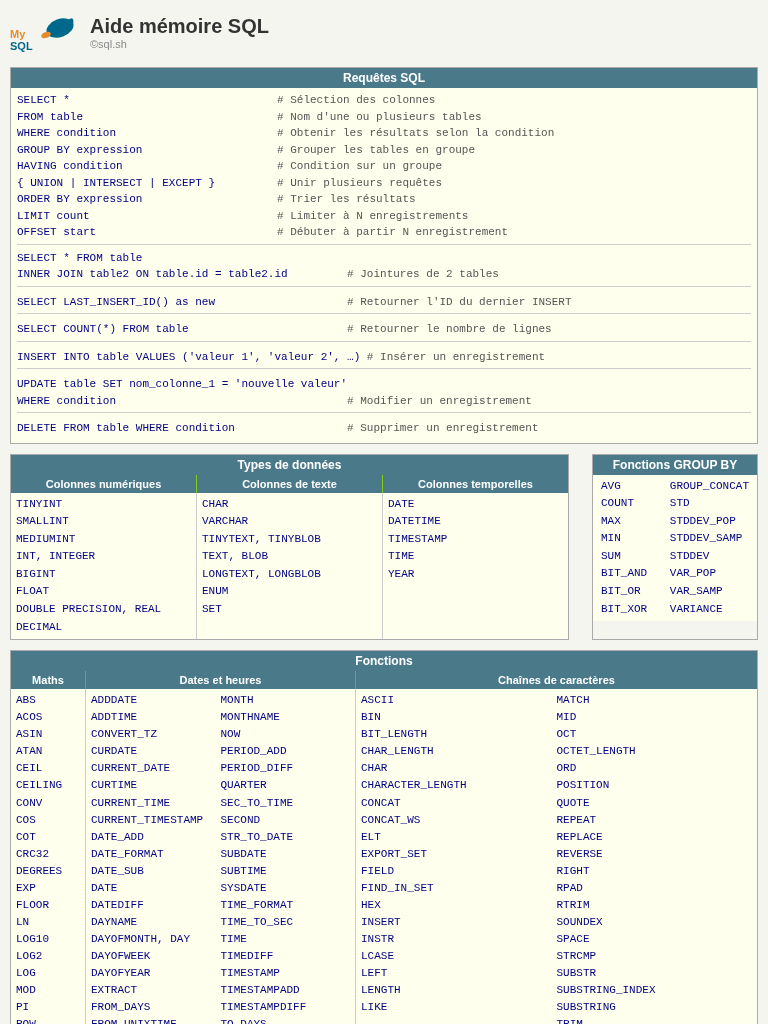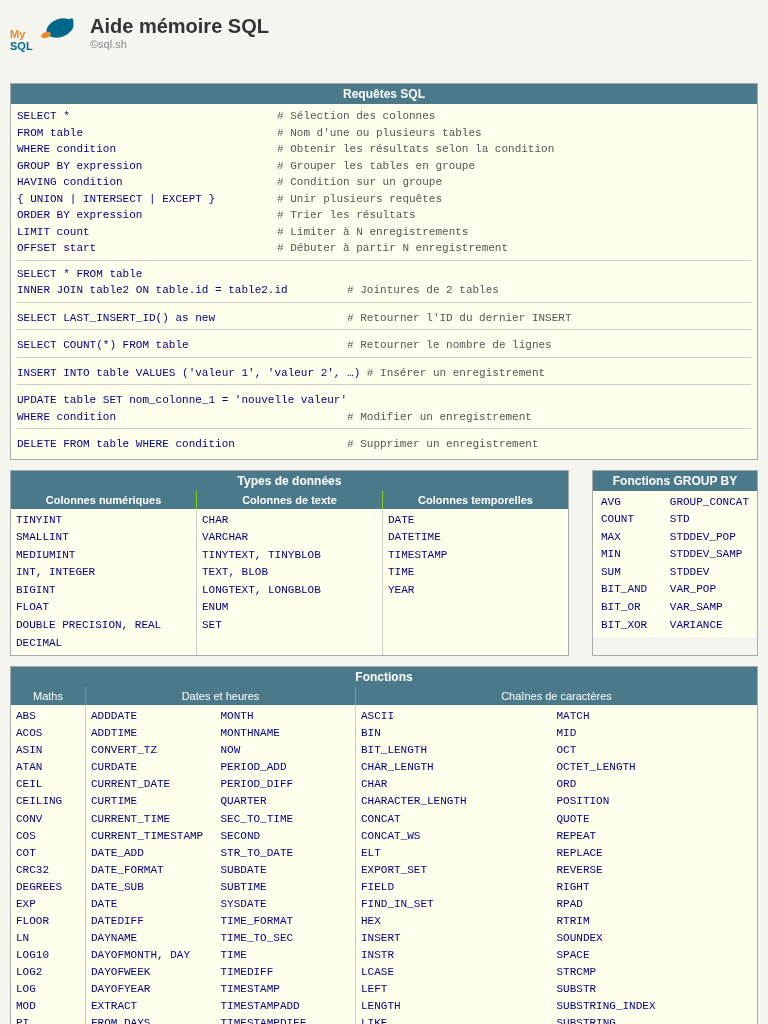--- a/index.html
+++ b/index.html
@@ -6,21 +6,21 @@
     body {
       font-family: 'Courier New', Courier, monospace;
       font-size: 11px;
       background: #f5f5f0;
       padding: 10px;
       color: #222;
     }
     .header {
       display: flex;
       align-items: center;
-      margin-bottom: 28px;
+      margin-bottom: 12px;
       gap: 12px;
     }
     .mysql-logo {
       display: flex;
       flex-direction: column;
       align-items: center;
     }
     .header-text h1 {
       font-family: Arial, sans-serif;
       font-size: 20px;
@@ -142,21 +142,21 @@
       margin-bottom: 10px;
     }
     .fonctions-header-row {
       display: flex;
     }
     .fonctions-th {
       background: #4a7a8a;
       color: white;
       font-family: Arial, sans-serif;
       font-size: 11px;
-      font-weight: normal;
+      font-weight: bold;
       padding: 3px 4px;
       border-right: 1px solid #6a9aaa;
       text-align: center;
     }
     .fonctions-th:last-child { border-right: none; }
     .fth-maths { width: 75px; }
     .fth-dates { width: 270px; }
     .fth-chaines { flex: 1; }
 
     .fonctions-body {

